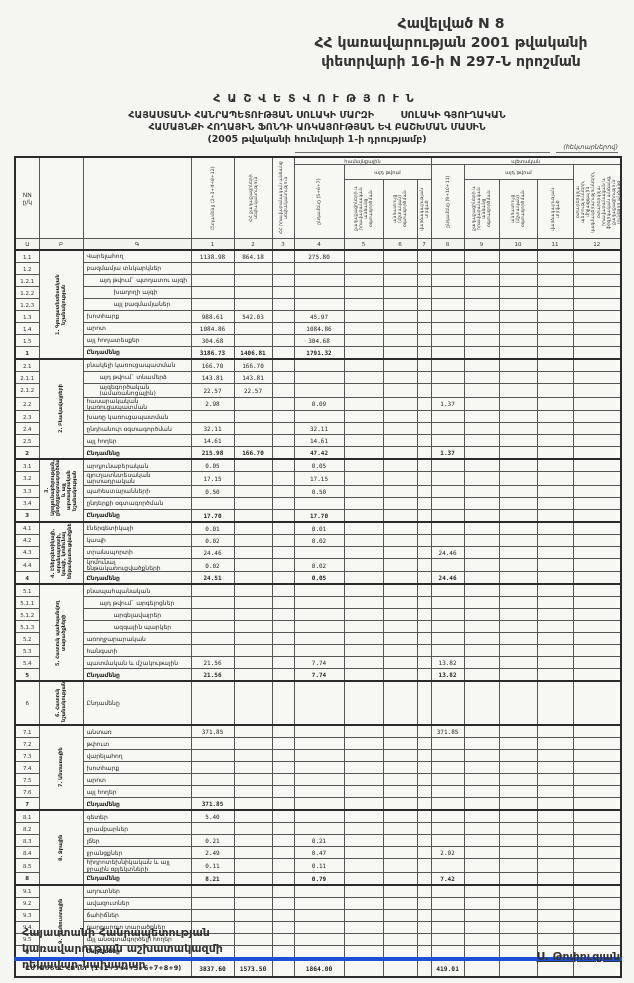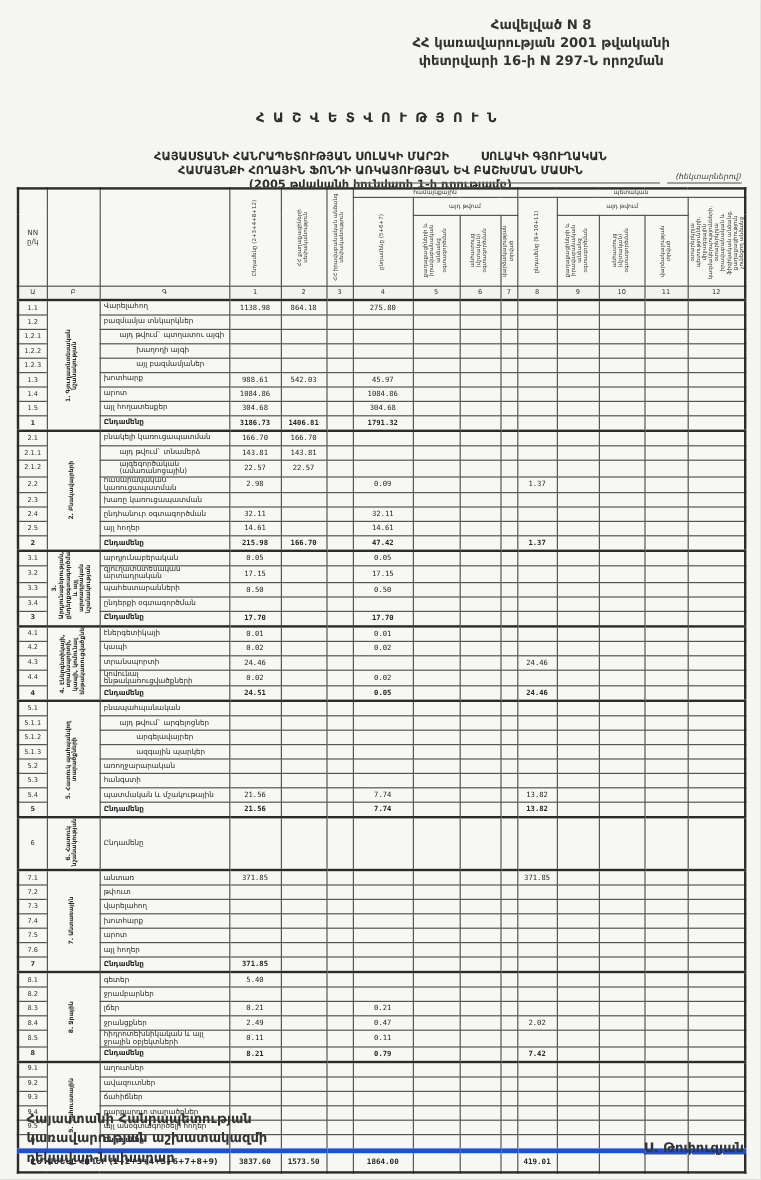--- a/index.html
+++ b/index.html
@@ -1,24 +1,24 @@
 <!DOCTYPE html>
 <html><head>
 <meta charset="utf-8">
 <style>
   html,body{margin:0;padding:0;}
   body{background:#d8d8d4;font-family:"DejaVu Sans",sans-serif;}
   .page{position:relative;width:634px;height:983px;background:#f5f5f1;color:#2e2e2e;overflow:hidden;
         box-shadow:0 0 6px rgba(0,0,0,.3);}
   
   .annex{position:absolute;top:14px;right:18px;width:330px;text-align:center;
-         font-size:11px;font-weight:bold;color:#333;line-height:1.35;}
+         font-size:14px;font-weight:bold;color:#333;line-height:1.35;}
   
   .titleblock{position:absolute;top:92px;left:0;width:100%;text-align:center;color:#2d2d2d;}
-  .t-main{font-size:11px;font-weight:bold;letter-spacing:7px;margin-bottom:20px;}
+  .t-main{font-size:11px;font-weight:bold;letter-spacing:7px;margin-bottom:4px;}
   .t-sub{font-size:9.5px;font-weight:bold;white-space:pre;line-height:1.25;}
   .units{position:absolute;top:143px;right:16px;font-size:6.5px;font-style:italic;color:#444;text-align:right;}
   .uline1{position:absolute;top:152px;left:295px;width:255px;border-top:1px solid #6a6a6a;}
   .uline2{position:absolute;top:152px;left:556px;width:62px;border-top:1px solid #6a6a6a;}
   
   .tablewrap{position:absolute;top:156px;left:14px;}
   table{border-collapse:collapse;table-layout:fixed;width:606px;border:2px solid #2b2b2b;background:#f7f7f3;}
   th,td{border:1px solid #565656;padding:0 1px;overflow:hidden;vertical-align:middle;}
   thead th{font-weight:normal;font-size:5px;color:#333;text-align:center;}
   .pre{white-space:pre-line;font-size:6px;}

